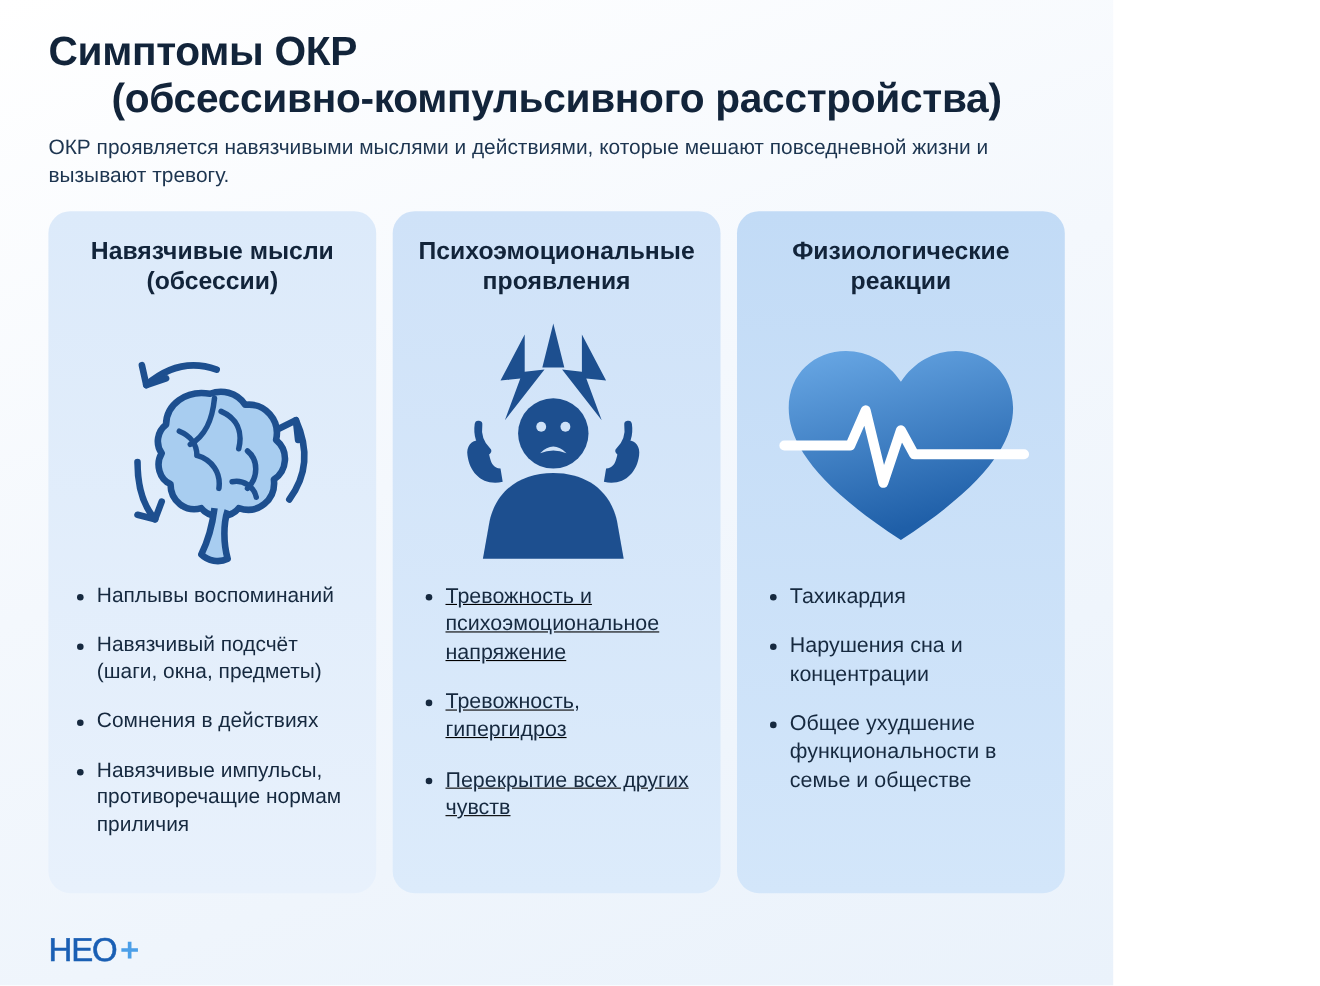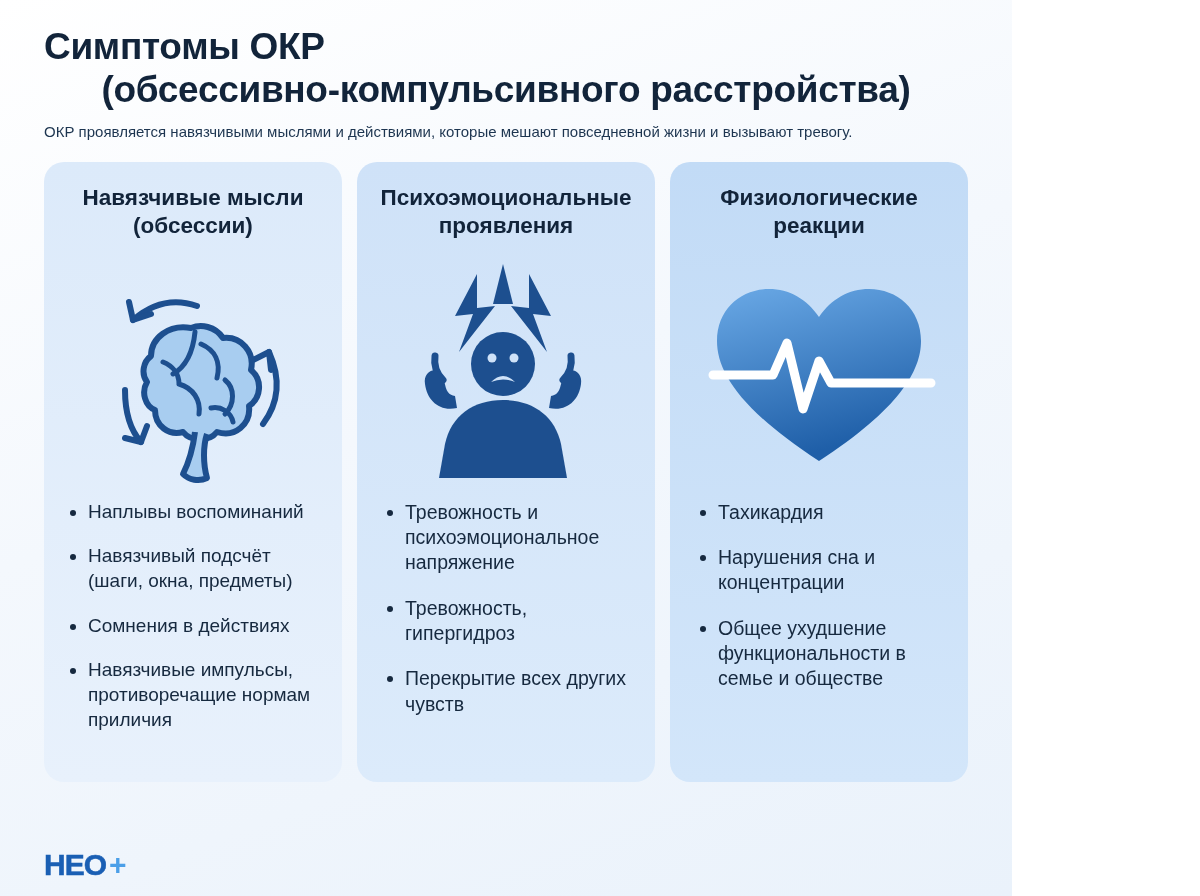--- a/index.html
+++ b/index.html
@@ -25,21 +25,21 @@
     font-size: 37px;
     font-weight: bold;
     color: #12243a;
     line-height: 1.16;
     letter-spacing: -0.3px;
     margin: 0 0 10px 0;
     max-width: 1110px;
   }
   .title .line2 { display: block; text-align: center; }
   .subtitle {
-    font-size: 15px;
+    font-size: 19px;
     color: #1d3550;
     line-height: 1.32;
     max-width: 1030px;
     margin: 0 0 20px 0;
   }
   .cards {
     display: flex;
     gap: 15px;
     align-items: center;
   }
@@ -89,34 +89,34 @@
     content: "";
     position: absolute;
     left: 2px;
     top: 10px;
     width: 6px;
     height: 6px;
     border-radius: 50%;
     background: #16293f;
   }
   .card-2 .bullets li, .card-3 .bullets li { font-size: 19.5px; }
-  .card-2 .bullets { padding-left: 8px; }
+  .card-2 .bullets { padding-left: 8px; text-decoration: underline; }
   .card-3 .bullets { padding-left: 8px; }
 
   .footer {
     position: absolute;
     left: 44px;
     bottom: 14px;
     display: flex;
     align-items: center;
     gap: 2px;
   }
   .logo-text {
     font-size: 30px;
-    font-weight: bold;
+    font-weight: normal;
     color: #1a5fb4;
     letter-spacing: -1px;
     -webkit-text-stroke: 0.5px #1a5fb4;
   }
   .logo-plus {
     font-size: 30px;
     font-weight: bold;
     color: #4b9fe8;
     margin-left: 1px;
   }

